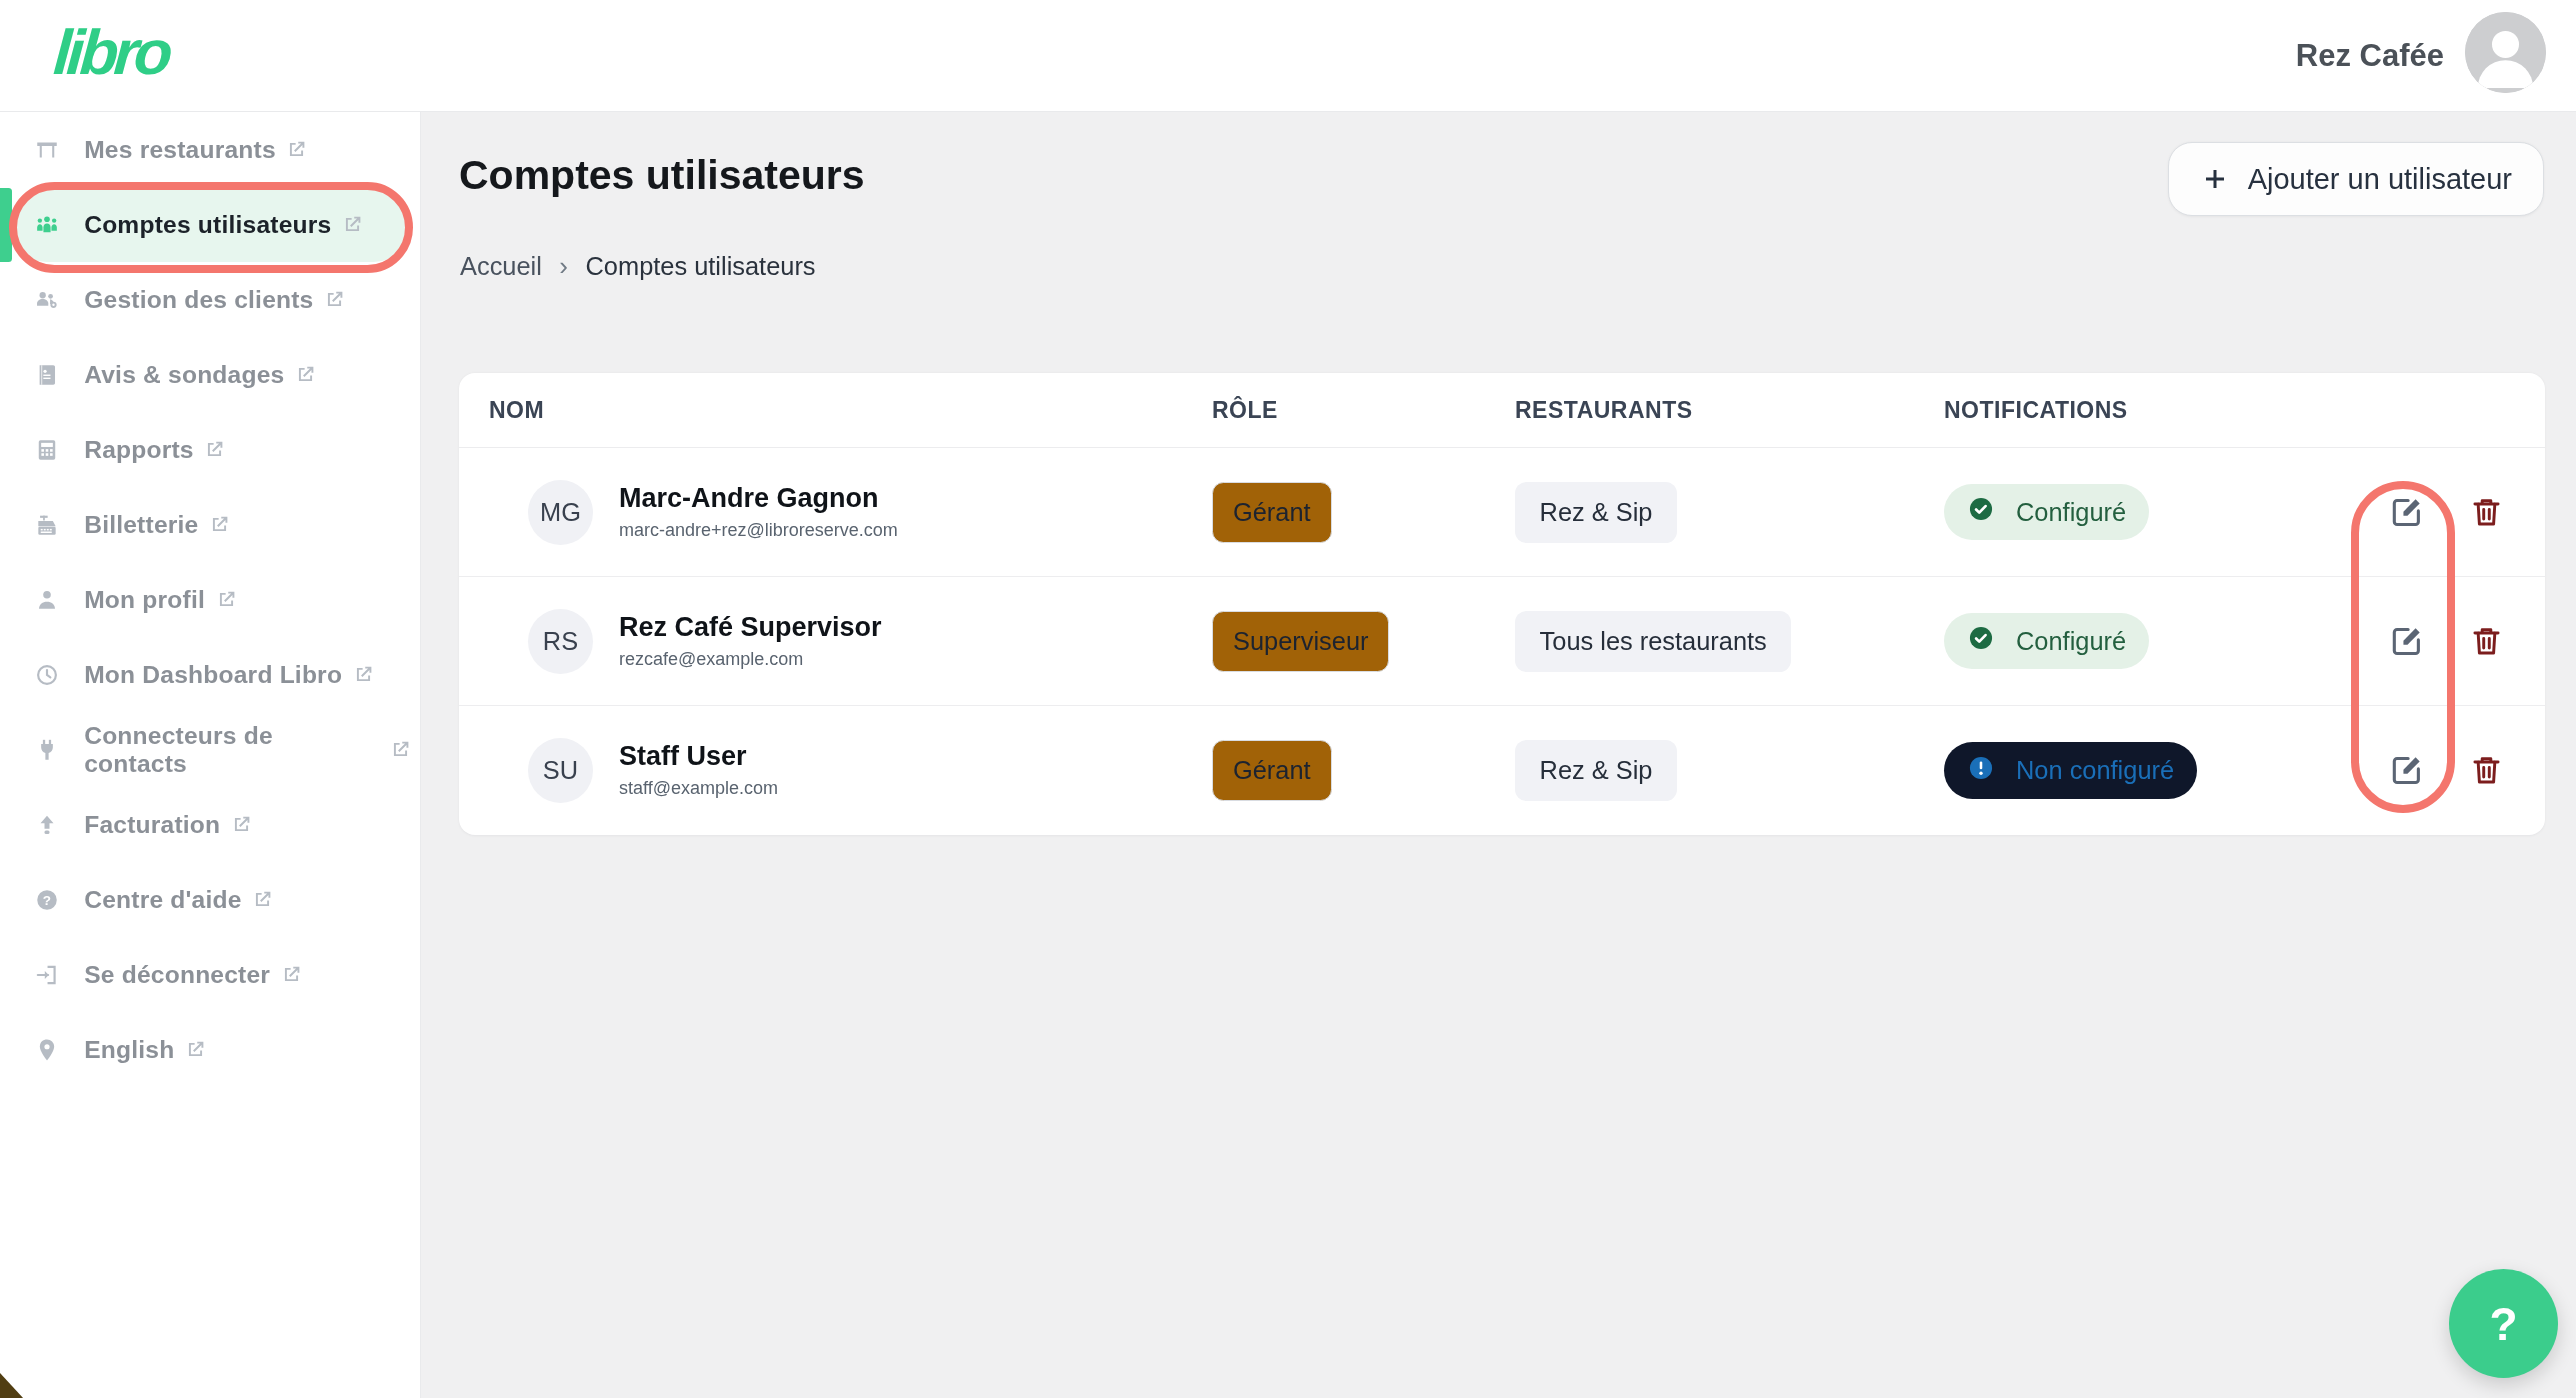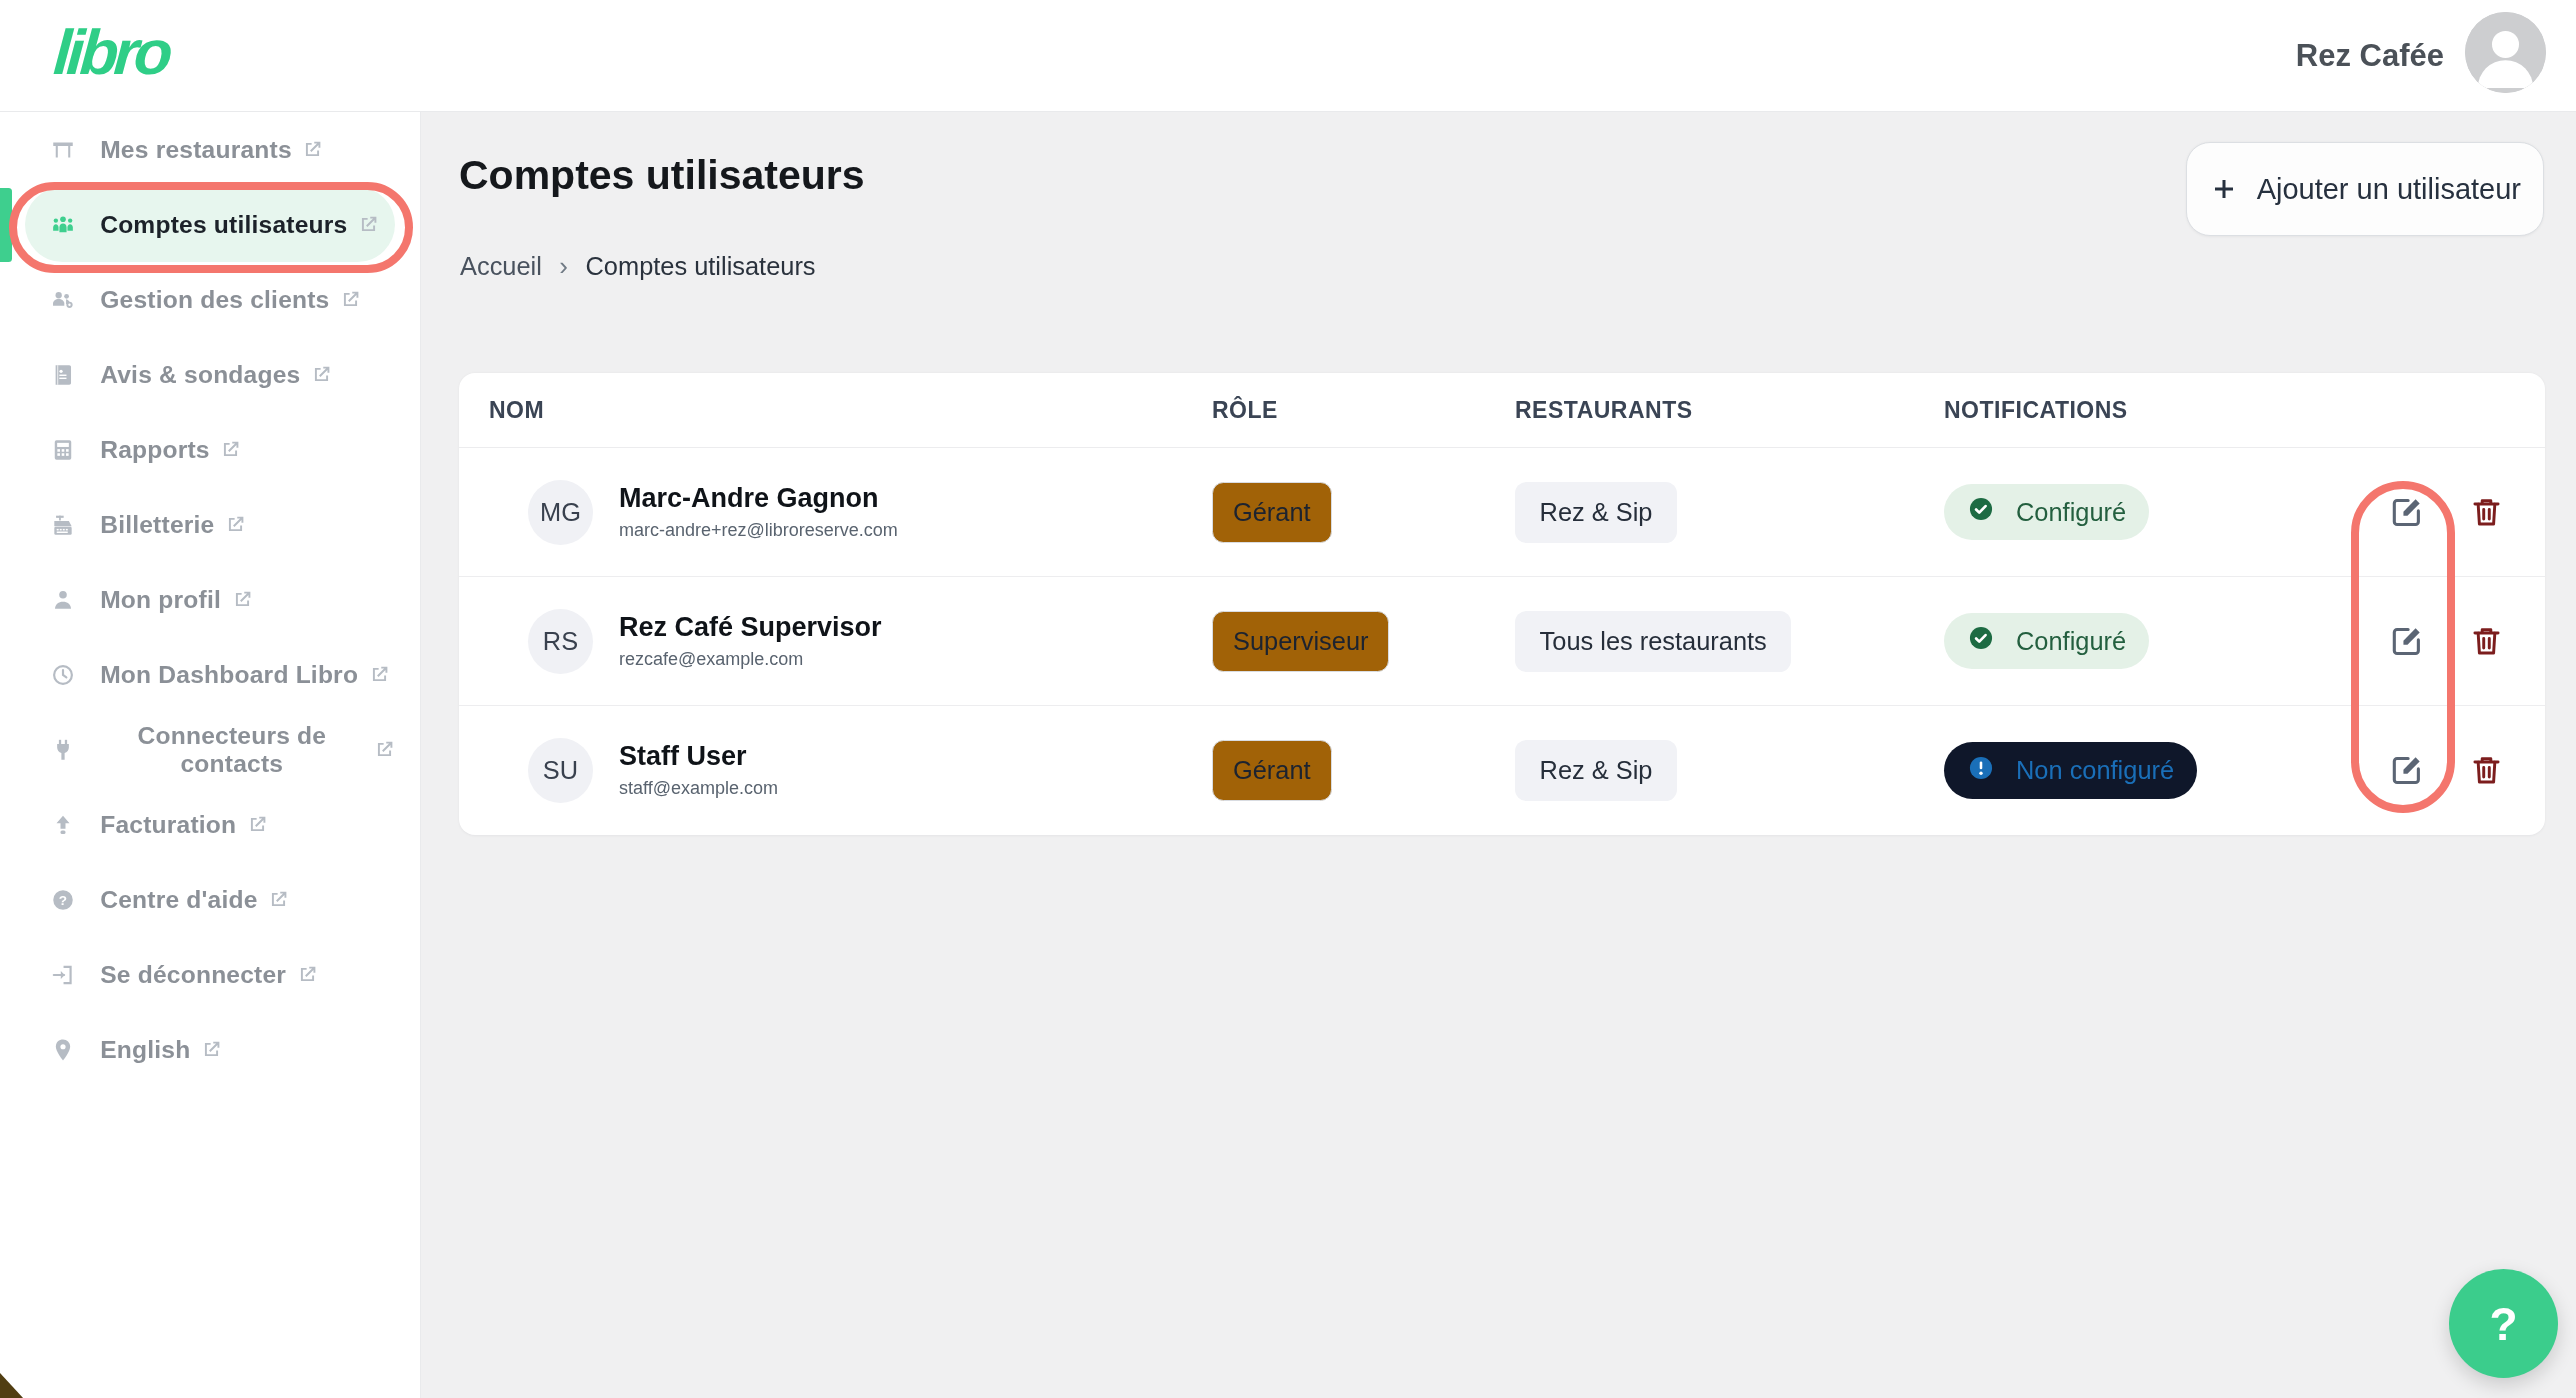--- a/index.html
+++ b/index.html
@@ -13,41 +13,41 @@
   .logo { position:absolute; left:54px; top:16px; font-size:63px; font-weight:800; font-style:italic;
           color:#2fce87; letter-spacing:-4.4px; transform:skewX(-4deg); }
   .account { position:absolute; right:132px; top:0; height:112px; display:flex; align-items:center;
              font-size:31px; font-weight:600; color:#4b5158; }
   .avatar-circle { position:absolute; right:30px; top:12.3px; width:81px; height:81px; border-radius:50%;
                    background:#cdced0; overflow:hidden; }
 
   
   .sidebar { position:absolute; left:0; top:112px; width:421px; height:1286px; background:#fff;
              border-right:1.8px solid #e9eaec; z-index:4; }
-  .nav { padding:0 25px; position:relative;text-align:center; }
+  .nav { padding:0 9px; position:relative; }
   .side-item { height:75px; display:flex; align-items:center; padding-left:24.6px; border-radius:39px;
                cursor:pointer; position:relative; }
   .side-item.active { background:#e7f6ee; }
   .side-icon { width:26px; height:26px; flex:0 0 26px; display:flex; align-items:center; }
   .side-icon svg { width:26px; height:26px; }
   .side-label { margin-left:24.6px; font-size:24.6px; font-weight:600; color:#8b9097; letter-spacing:0.2px; }
   .side-item.active .side-label { color:#1c2229; font-weight:700; }
   .ext-icon { margin-left:10.5px; display:flex; }
   .ext-icon svg { width:21px; height:21px; }
   .active-bar { position:absolute; left:0; top:76px; width:12.3px; height:74px; background:#3ecf8e;
                 border-radius:0 3.5px 3.5px 0; }
 
   
   .main { position:absolute; left:421px; top:112px; width:2155px; height:1286px; background:#f0f0f1; }
   .page-title { position:absolute; left:38px; top:40px; font-size:41px; font-weight:700; color:#15181c; }
   .breadcrumb { position:absolute; left:39px; top:139px; display:flex; align-items:center;
                 font-size:25.4px; color:#49525e; }
   .crumb-sep { margin:0 17.5px; color:#707a85; font-size:26px; }
   .crumb-current { color:#2a323d; font-weight:500; }
-  .add-btn { position:absolute; top:30px; right:32px; height:94px; padding:0 22px; background:#fdfdfd;
+  .add-btn { position:absolute; top:30px; right:32px; height:74px; padding:0 31px; background:#fdfdfd;
              border:1.8px solid #dcdfe3; border-radius:24px; display:flex; align-items:center; gap:17.5px;
              font-size:29px; font-weight:500; color:#27313f; cursor:pointer;
              box-shadow:0 0.9px 2.6px rgba(0,0,0,.05); }
   .add-btn svg { width:30px; height:30px; }
 
   
   .card { position:absolute; left:38px; top:261px; width:2086px; background:#fff; border-radius:16px;
           box-shadow:0 0.9px 2.6px rgba(20,24,31,.05); overflow:hidden; }
   .trow { display:grid; grid-template-columns:753px 303px 429px 439px 162px; align-items:center; }
   .thead { height:75px; border-bottom:1.8px solid #ececee; }

